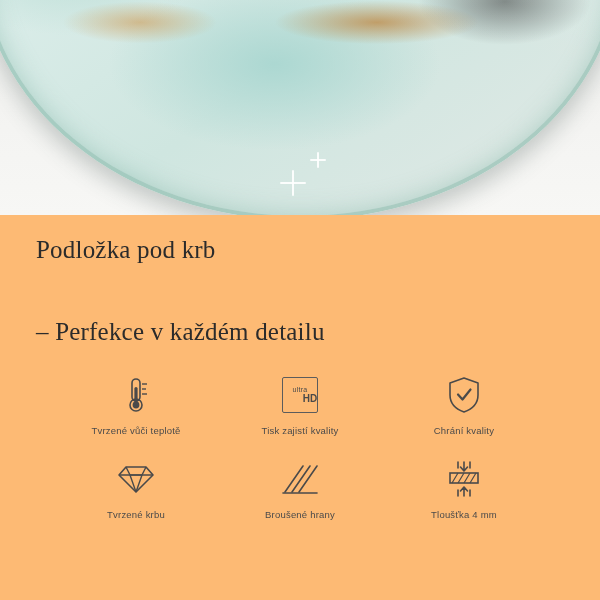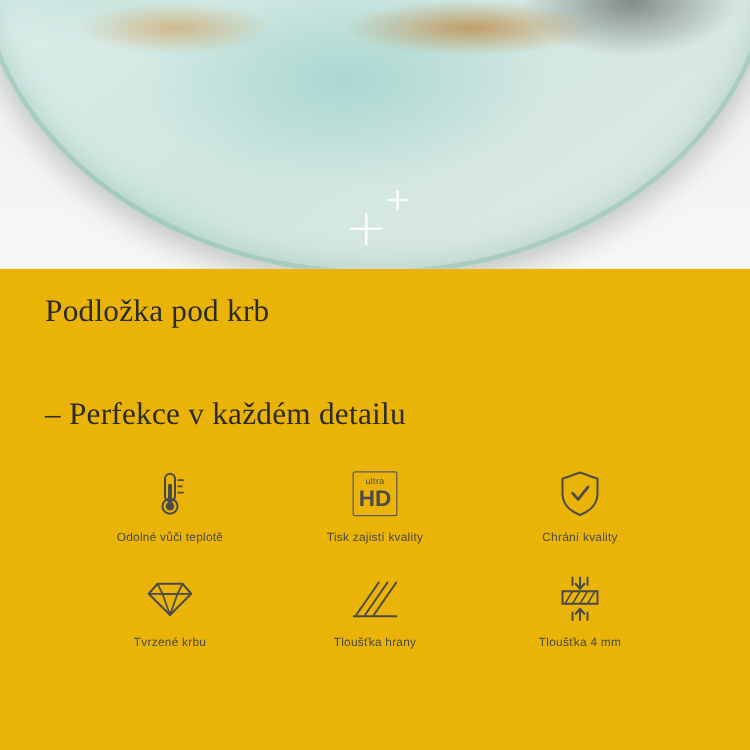--- a/index.html
+++ b/index.html
@@ -10,21 +10,21 @@
     width: 600px;
     height: 600px;
     background: #ffffff;
     font-family: "Liberation Sans", sans-serif;
     overflow: hidden;
   }
   .page {
     position: relative;
     width: 600px;
     height: 600px;
-    background: #eab308;
+    background: #fdba74;
   }
 
   
   .hero {
     position: relative;
     width: 600px;
     height: 215px;
     overflow: hidden;
     background: #f2f2f0;
   }
@@ -157,21 +157,21 @@
     border: 1.6px solid #5c5c5c;
     border-radius: 2px;
     display: flex;
     flex-direction: column;
     align-items: center;
     justify-content: center;
     color: #4a4a4a;
     line-height: 1;
   }
   .ultrahd .u1 { font-size: 7px; letter-spacing: 0.3px; }
-  .ultrahd .u2 { font-size: 18px; font-weight: bold; margin-top: 1px; }
+  .ultrahd .u2 { font-size: 10px; font-weight: bold; margin-top: 1px; padding-left: 20px; }
   svg { display: block; }
 </style>
 </head>
 <body>
 
 <div class="page">
 
   <div class="hero">
     <div class="hero-bg"></div>
     <div class="disc-wrap">
@@ -196,21 +196,21 @@
           <svg width="30" height="40" viewBox="0 0 30 40">
             <rect x="11" y="4" width="8" height="22" rx="4" fill="none" stroke="#4a4a4a" stroke-width="1.6"></rect>
             <circle cx="15" cy="30" r="6" fill="none" stroke="#4a4a4a" stroke-width="1.6"></circle>
             <rect x="13.4" y="12" width="3.2" height="17" rx="1.6" fill="#4a4a4a"></rect>
             <circle cx="15" cy="30" r="3.4" fill="#4a4a4a"></circle>
             <line x1="21" y1="9" x2="26" y2="9" stroke="#4a4a4a" stroke-width="1.4"></line>
             <line x1="21" y1="14" x2="25" y2="14" stroke="#4a4a4a" stroke-width="1.4"></line>
             <line x1="21" y1="19" x2="26" y2="19" stroke="#4a4a4a" stroke-width="1.4"></line>
           </svg>
         </div>
-        <div class="feature-label">Odolné vůči teplotě</div>
+        <div class="feature-label">Tvrzené vůči teplotě</div>
       </div>
 
       <div class="feature">
         <div class="feature-icon">
           <div class="ultrahd">
             <span class="u1">ultra</span>
             <span class="u2">HD</span>
           </div>
         </div>
         <div class="feature-label">Tisk zajistí kvality</div>
@@ -241,21 +241,21 @@
 
       <div class="feature">
         <div class="feature-icon">
           <svg width="38" height="34" viewBox="0 0 38 34">
             <path d="M4 30 L22 4" stroke="#4a4a4a" stroke-width="1.6" stroke-linecap="round"></path>
             <path d="M11 30 L29 4" stroke="#4a4a4a" stroke-width="1.6" stroke-linecap="round"></path>
             <path d="M18 30 L36 4" stroke="#4a4a4a" stroke-width="1.6" stroke-linecap="round"></path>
             <path d="M2 31 H36" stroke="#4a4a4a" stroke-width="1.6" stroke-linecap="round"></path>
           </svg>
         </div>
-        <div class="feature-label">Tloušťka hrany</div>
+        <div class="feature-label">Broušené hrany</div>
       </div>
 
       <div class="feature">
         <div class="feature-icon">
           <svg width="40" height="38" viewBox="0 0 40 38">
             <path d="M14 2 V8 M26 2 V8" stroke="#4a4a4a" stroke-width="1.6" stroke-linecap="round"></path>
             <path d="M20 2 V10 M16.5 7 L20 11 L23.5 7" fill="none" stroke="#4a4a4a" stroke-width="1.6" stroke-linecap="round" stroke-linejoin="round"></path>
             <rect x="6" y="13" width="28" height="10" fill="none" stroke="#4a4a4a" stroke-width="1.6"></rect>
             <path d="M8 23 L14 13 M14 23 L20 13 M20 23 L26 13 M26 23 L32 13" stroke="#4a4a4a" stroke-width="1.2"></path>
             <path d="M20 36 V28 M16.5 31 L20 27 L23.5 31" fill="none" stroke="#4a4a4a" stroke-width="1.6" stroke-linecap="round" stroke-linejoin="round"></path>

